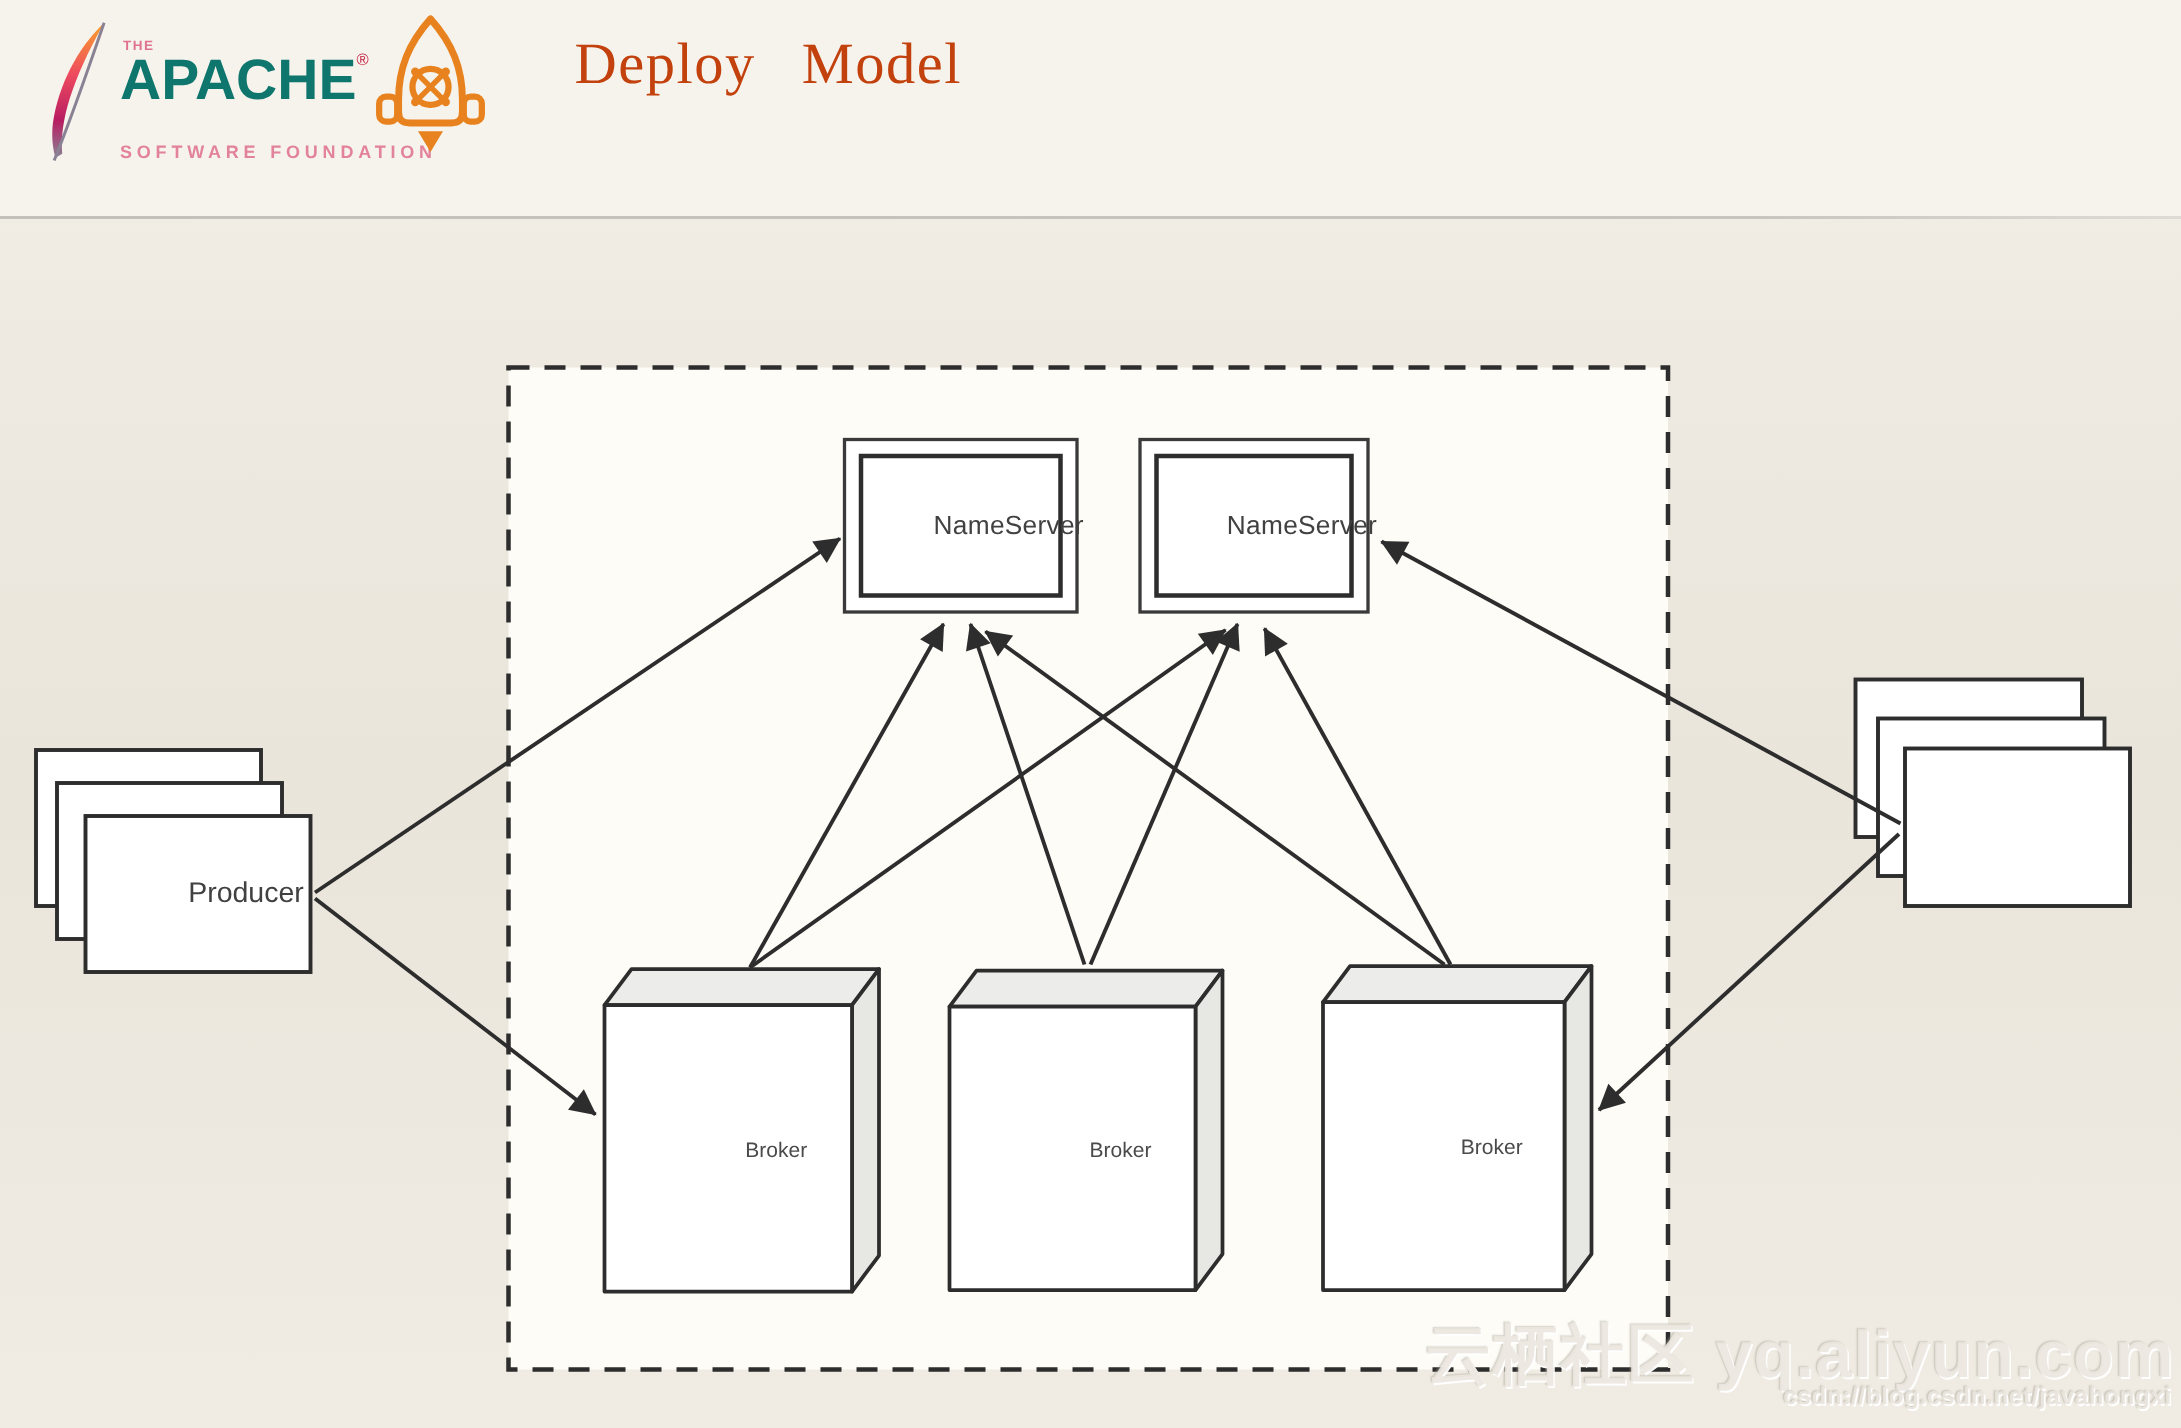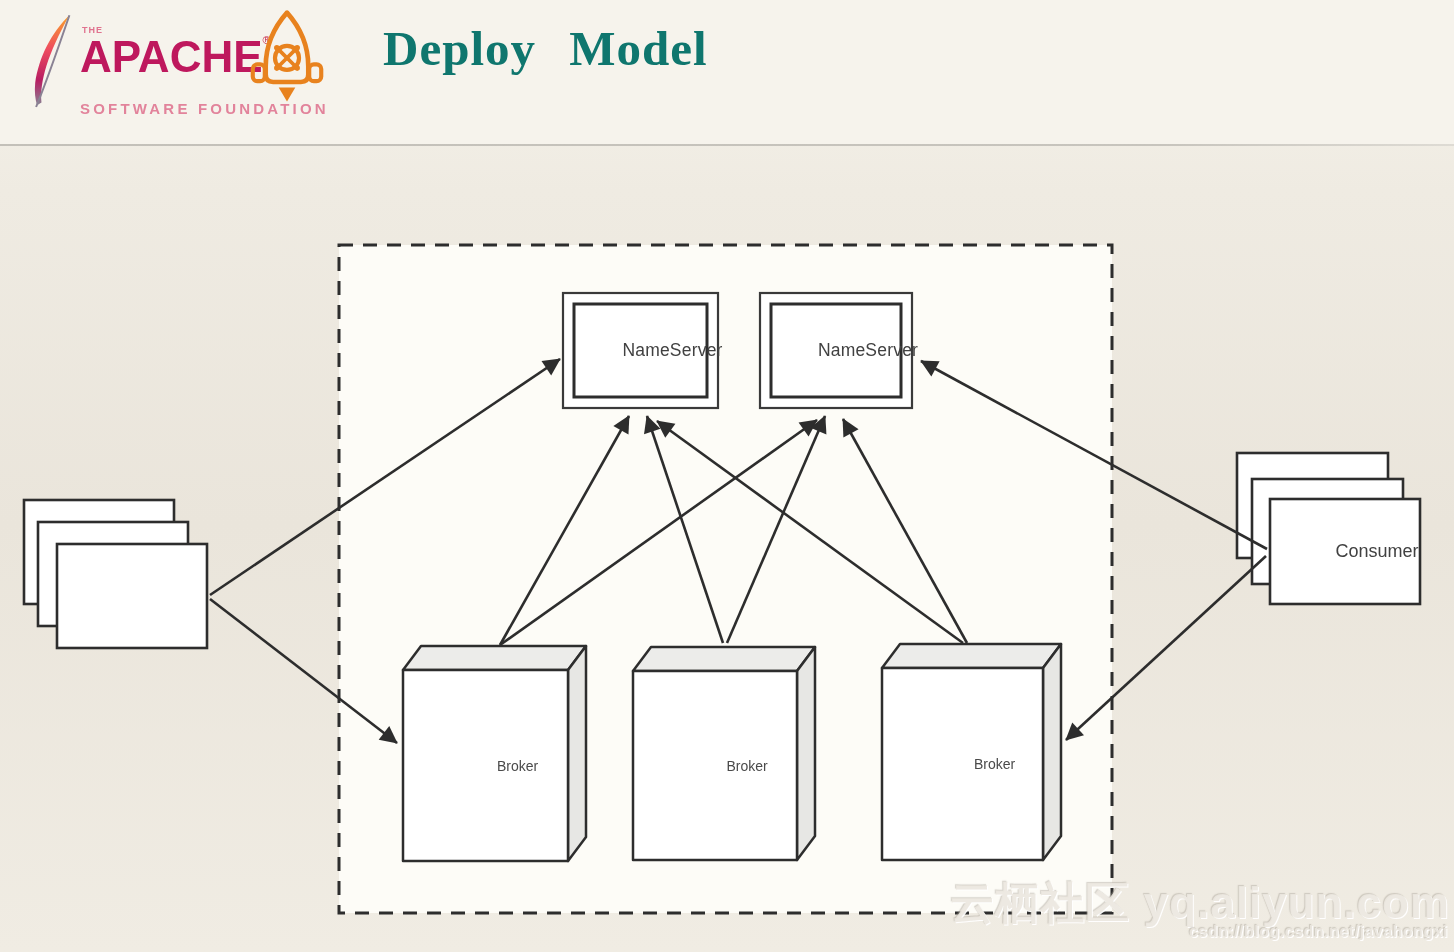--- a/index.html
+++ b/index.html
@@ -6,28 +6,28 @@
   .screen{
     position:relative;width:1454px;height:952px;overflow:hidden;
     background:linear-gradient(180deg,#f6f3eb 0%,#efebe2 20%,#eae5db 55%,#f0ece3 100%);
     font-family:"Liberation Sans", sans-serif;
   }
   
   .header{position:absolute;left:0;top:0;width:100%;height:144px;background:#f6f3ec;}
   .feather{position:absolute;left:28px;top:10px;}
   .apache-text{position:absolute;left:80px;top:26px;line-height:1;}
   .apache-the{display:block;font-size:9px;color:#e0728e;font-weight:bold;letter-spacing:1px;margin-left:2px;}
-  .apache-name{font-size:44px;font-weight:bold;color:#be185d;letter-spacing:0px;margin-top:26px;}
+  .apache-name{font-size:38px;font-weight:bold;color:#0f766e;letter-spacing:0px;margin-top:26px;}
   .apache-reg{font-size:11px;color:#c62343;vertical-align:top;}
-  .apache-sub{display:block;font-size:15px;color:#e088ba0;color:#e2839b;font-weight:bold;letter-spacing:3.2px;margin-top:22px;}
+  .apache-sub{display:block;font-size:12px;color:#e088ba0;color:#e2839b;font-weight:bold;letter-spacing:3.2px;margin-top:22px;}
   .rocket{position:absolute;left:250px;top:6px;}
   .page-title{
     position:absolute;left:383px;top:20px;margin:0;
-    font-family:"Liberation Serif", serif;font-weight:bold;
-    font-size:49px;color:#0f766e;word-spacing:20px;letter-spacing:1px;
+    font-family:"Liberation Serif", serif;font-weight:normal;
+    font-size:39px;color:#c2410c;word-spacing:20px;letter-spacing:1px;
   }
   .divider{position:absolute;left:0;top:144px;width:100%;height:2px;
     background:linear-gradient(90deg,#c3c0b9 0%,#c7c4bd 80%,#dedbd4 100%);}
   
   .diagram-svg{position:absolute;left:0;top:0;pointer-events:none;}
   .node-label{
     position:absolute;display:flex;align-items:center;justify-content:center;
     color:#414141;pointer-events:none;padding-left:32px;
   }
   .lbl-ns{font-size:17.5px;letter-spacing:0.2px;}
@@ -162,18 +162,18 @@
       <line x1="1267" y1="549" x2="921" y2="361" marker-end="url(#ah)"></line>
       <line x1="1266" y1="556" x2="1066" y2="740" marker-end="url(#ah)"></line>
     </g>
   </svg>
 
   <div class="node-label lbl-ns lbl-ns1">NameServer</div>
   <div class="node-label lbl-ns lbl-ns2">NameServer</div>
   <div class="node-label lbl-broker lbl-b1">Broker</div>
   <div class="node-label lbl-broker lbl-b2">Broker</div>
   <div class="node-label lbl-broker lbl-b3">Broker</div>
-  <div class="node-label lbl-consumer">Consumer</div>
+  <div class="node-label lbl-producer">Producer</div>
 
   <div class="wm-site">云栖社区 yq.aliyun.com</div>
   <div class="wm-url">csdn://blog.csdn.net/javahongxi</div>
 
 </div>
 
 </body></html>

